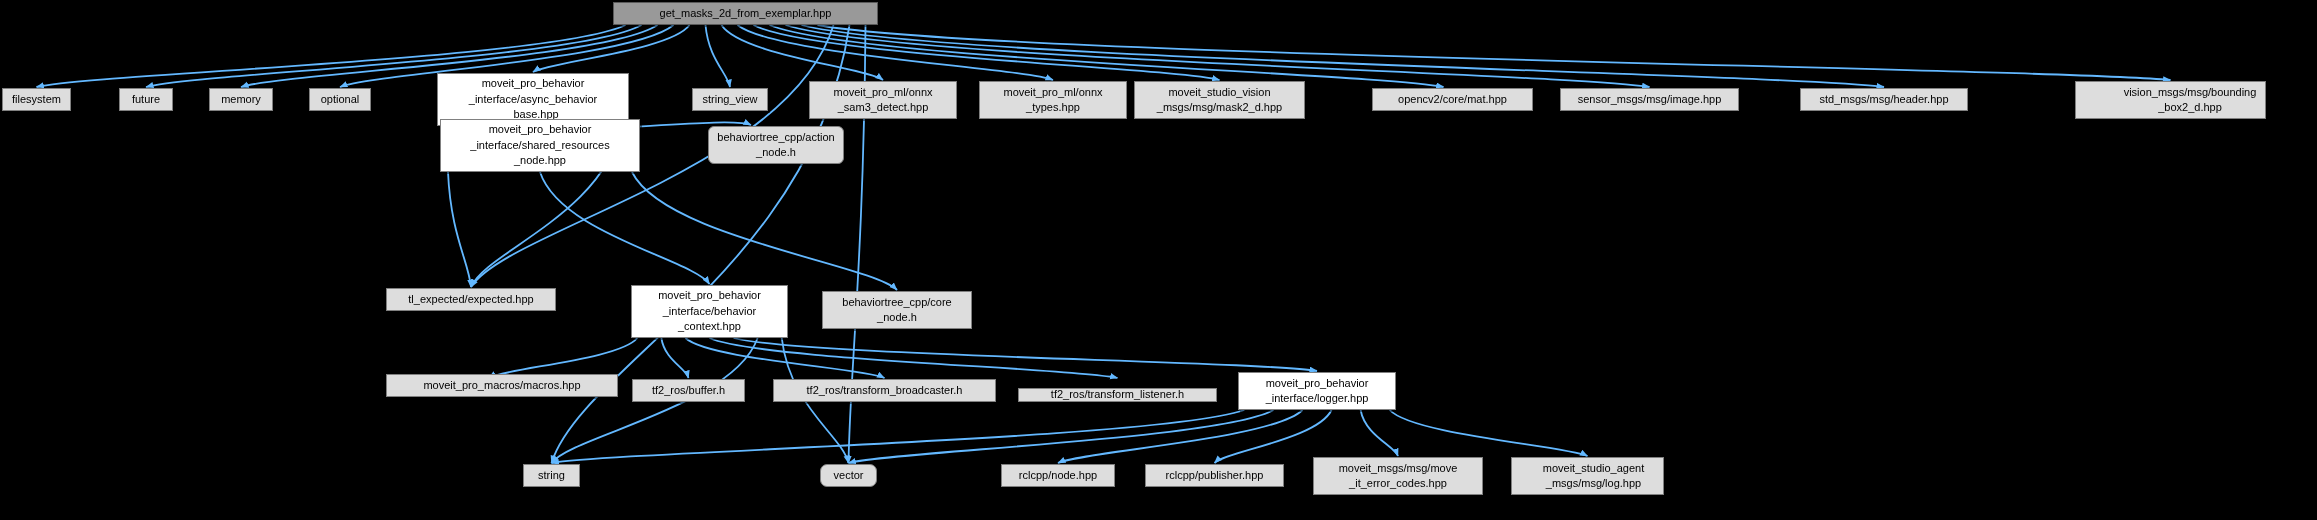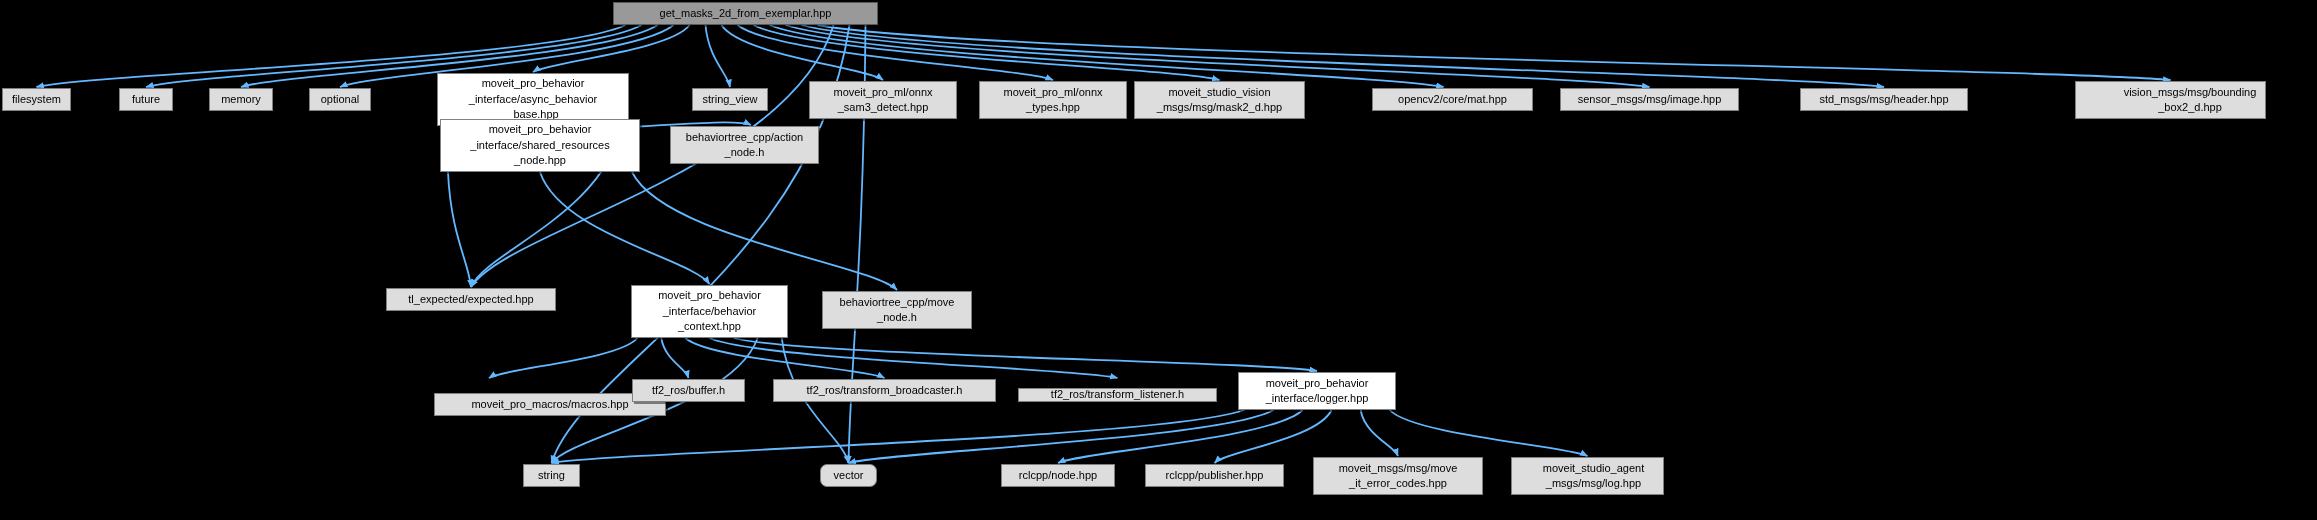--- a/index.html
+++ b/index.html
@@ -91,29 +91,29 @@
       <div class="node" style="left: 1134px; top: 81px; width: 171px; height: 38px;">moveit_studio_vision
 _msgs/msg/mask2_d.hpp</div>
       <div class="node" style="left: 1372px; top: 88px; width: 161px; height: 23px;">opencv2/core/mat.hpp</div>
       <div class="node" style="left: 1560px; top: 88px; width: 179px; height: 23px;">sensor_msgs/msg/image.hpp</div>
       <div class="node" style="left: 1800px; top: 88px; width: 168px; height: 23px;">std_msgs/msg/header.hpp</div>
       <div class="node" style="left: 2075px; top: 81px; width: 191px; height: 38px; padding-left: 43px;">vision_msgs/msg/bounding
 _box2_d.hpp</div>
       <div class="node white" style="left: 440px; top: 119px; width: 200px; height: 53px;">moveit_pro_behavior
 _interface/shared_resources
 _node.hpp</div>
-      <div class="node" style="left: 670px; top: 126px; width: 149px; height: 38px;">behaviortree_cpp/action
+      <div class="node" style="left: 708px; top: 126px; width: 136px; height: 38px; border-radius: 6px;">behaviortree_cpp/action
 _node.h</div>
       <div class="node" style="left: 386px; top: 288px; width: 170px; height: 23px;">tl_expected/expected.hpp</div>
       <div class="node white" style="left: 631px; top: 285px; width: 157px; height: 53px;">moveit_pro_behavior
 _interface/behavior
 _context.hpp</div>
-      <div class="node" style="left: 822px; top: 291px; width: 150px; height: 38px;">behaviortree_cpp/move
+      <div class="node" style="left: 822px; top: 291px; width: 150px; height: 38px;">behaviortree_cpp/core
 _node.h</div>
-      <div class="node" style="left: 386px; top: 393px; width: 232px; height: 23px; margin-left: 48px;">moveit_pro_macros/macros.hpp</div>
+      <div class="node" style="left: 386px; top: 374px; width: 232px; height: 23px;">moveit_pro_macros/macros.hpp</div>
       <div class="node" style="left: 632px; top: 379px; width: 113px; height: 23px;">tf2_ros/buffer.h</div>
       <div class="node" style="left: 773px; top: 379px; width: 223px; height: 23px;">tf2_ros/transform_broadcaster.h</div>
       <div class="node" style="left: 1018px; top: 388px; width: 199px; height: 14px;">tf2_ros/transform_listener.h</div>
       <div class="node white" style="left: 1238px; top: 372px; width: 158px; height: 38px;">moveit_pro_behavior
 _interface/logger.hpp</div>
       <div class="node" style="left: 523px; top: 464px; width: 57px; height: 23px;">string</div>
       <div class="node" style="left: 820px; top: 464px; width: 57px; height: 23px; border-radius: 7px;">vector</div>
       <div class="node" style="left: 1001px; top: 464px; width: 114px; height: 23px; text-align: right;">rclcpp/node.hpp</div>
       <div class="node" style="left: 1145px; top: 464px; width: 139px; height: 23px;">rclcpp/publisher.hpp</div>
       <div class="node" style="left: 1313px; top: 457px; width: 170px; height: 38px;">moveit_msgs/msg/move

